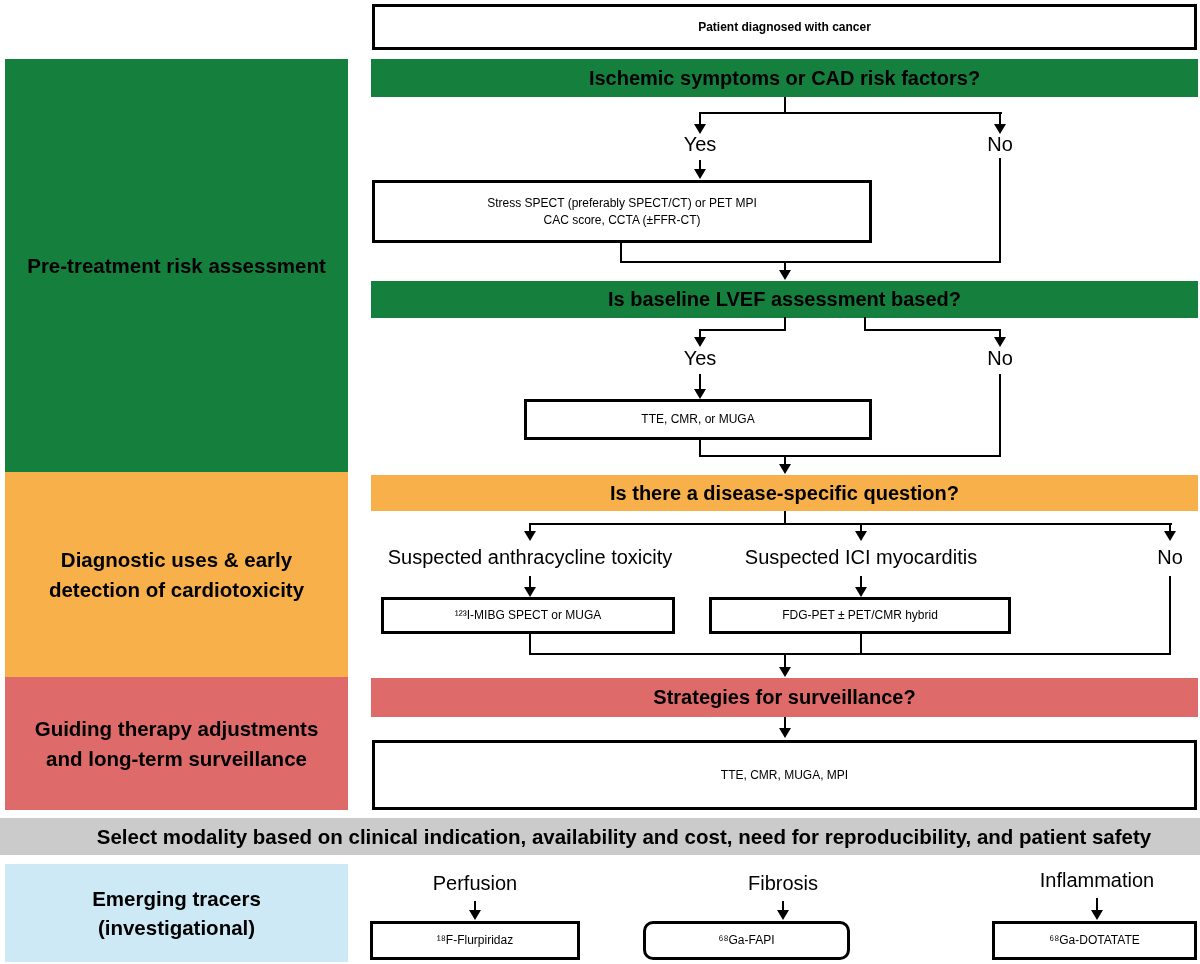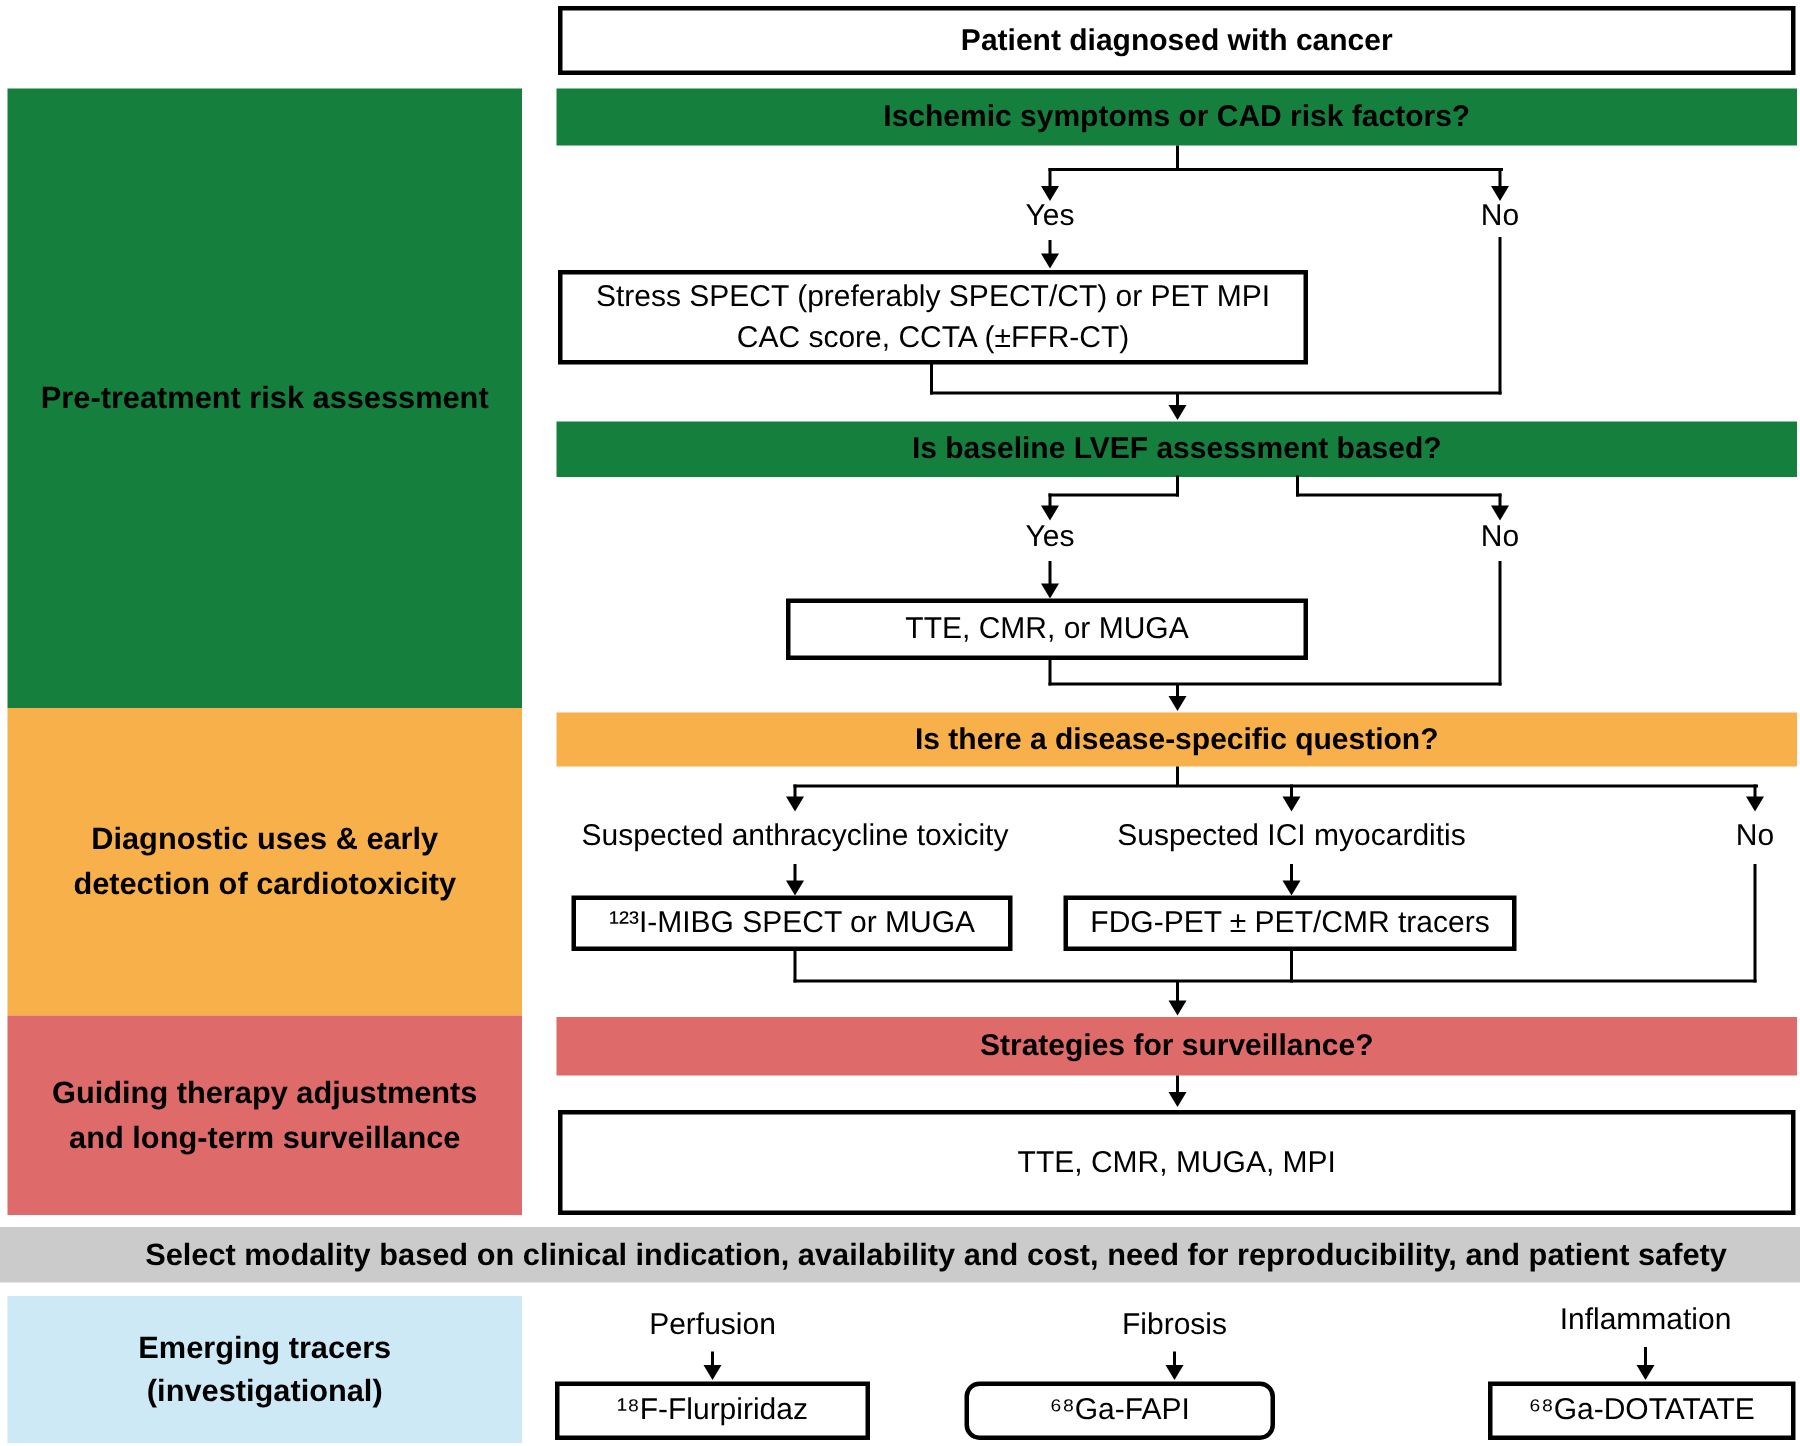--- a/index.html
+++ b/index.html
@@ -5,21 +5,21 @@
   html,body{margin:0;padding:0;background:#ffffff;}
   #canvas{
     position:relative;width:1200px;height:964px;background:#ffffff;
     font-family:"Liberation Sans","DejaVu Sans",sans-serif;color:#000;
     overflow:hidden;
   }
   .ln{position:absolute;background:#000;}
   .ah{position:absolute;width:0;height:0;border-left:6px solid transparent;border-right:6px solid transparent;border-top:10px solid #000;}
   .bar{position:absolute;display:flex;align-items:center;justify-content:center;font-weight:bold;font-size:20px;text-align:center;}
   .sideblk{position:absolute;display:flex;align-items:center;justify-content:center;font-weight:bold;font-size:20.5px;text-align:center;line-height:1.42;padding:0 18px;box-sizing:border-box;}
-  .fbox{position:absolute;background:#fff;border:3px solid #000;box-sizing:border-box;display:flex;flex-direction:column;align-items:center;justify-content:center;font-size:20px;text-align:center;line-height:1.35;}
+  .fbox{position:absolute;background:#fff;border:3px solid #000;box-sizing:border-box;display:flex;flex-direction:column;align-items:center;justify-content:center;font-size:12px;text-align:center;line-height:1.35;}
   .lbl{position:absolute;transform:translateX(-50%);font-size:20px;white-space:nowrap;text-align:center;}
   .graybar{position:absolute;display:flex;align-items:center;justify-content:center;font-weight:bold;font-size:20.5px;text-align:center;}
   .green{background:#15803d;}
   .orange{background:#F8B04A;}
   .red{background:#DE6A6A;}
   .gray{background:#CBCBCB;padding-left:24px;}
   .lblue{background:#CDE9F5;}
 </style>
 </head>
 <body>
@@ -113,21 +113,21 @@
   <div class="lbl" style="left:1170px;top:546px;">No</div>
   <div class="ln" style="left:529px;top:576px;width:2px;height:12px;"></div>
   <div class="ah" style="left:524px;top:587px;"></div>
   <div class="ln" style="left:860px;top:576px;width:2px;height:12px;"></div>
   <div class="ah" style="left:855px;top:587px;"></div>
 
   <div class="fbox" style="left:381px;top:597px;width:294px;height:37px;">
     <span>¹²³I-MIBG SPECT or MUGA</span>
   </div>
   <div class="fbox" style="left:709px;top:597px;width:302px;height:37px;">
-    <span>FDG-PET ± PET/CMR tracers</span>
+    <span>FDG-PET ± PET/CMR hybrid</span>
   </div>
 
   <div class="ln" style="left:529px;top:633px;width:2px;height:22px;"></div>
   <div class="ln" style="left:860px;top:633px;width:2px;height:22px;"></div>
   <div class="ln" style="left:1169px;top:576px;width:2px;height:79px;"></div>
   <div class="ln" style="left:529px;top:653px;width:642px;height:2px;"></div>
   <div class="ln" style="left:784px;top:654px;width:2px;height:14px;"></div>
   <div class="ah" style="left:779px;top:667px;"></div>
 
   <div class="bar red" style="left:371px;top:678px;width:827px;height:39px;">

